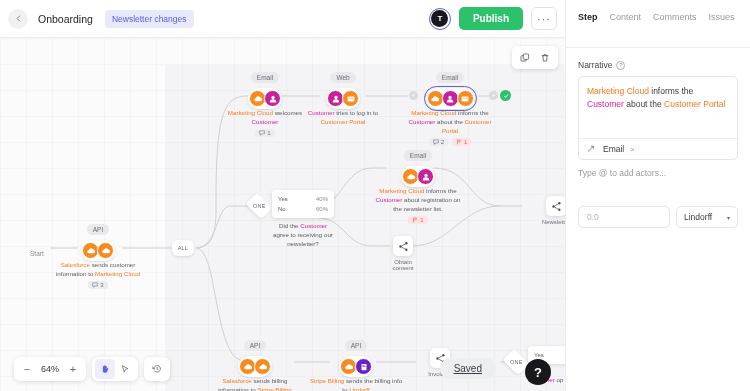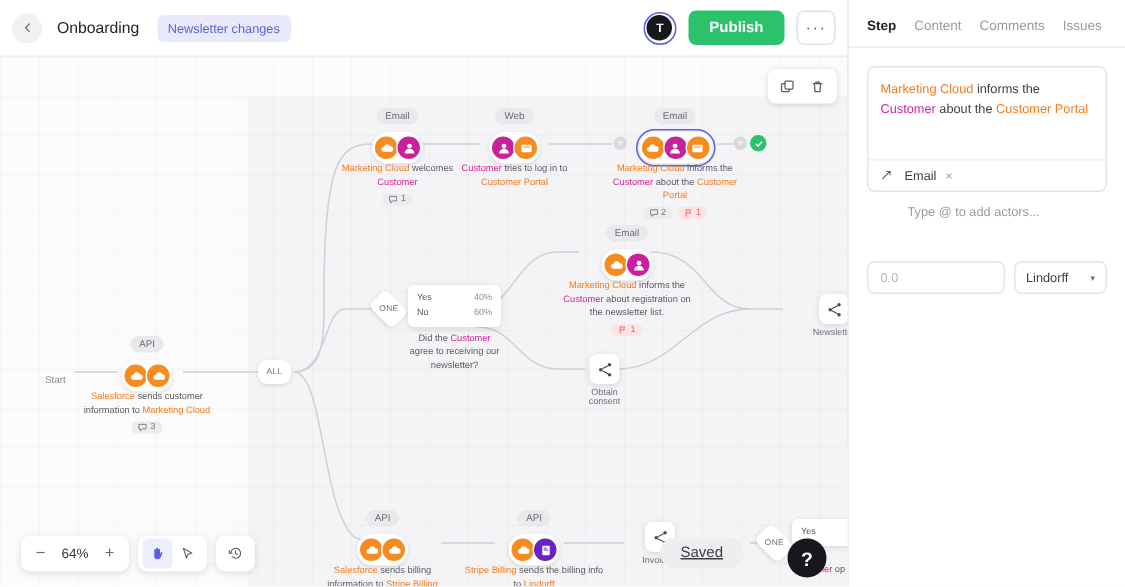--- a/index.html
+++ b/index.html
@@ -182,21 +182,21 @@
     width: 26px; height: 26px; border-radius: 50%; background: #17171c;
     color: #fff; font-size: 13px; font-weight: bold;
     display: flex; align-items: center; justify-content: center; cursor: pointer;
   }
 
   
   .right-pane {
     width: 185px; height: 391px; border-left: 1px solid #ececf0;
     background: #fff; position: relative;
   }
-  .tabs { display: flex; gap: 12px; padding: 12px 12px 0 12px; border-bottom: 1px solid #ececf0; }
+  .tabs { display: flex; gap: 12px; padding: 12px 12px 16px 12px; border-bottom: 1px solid #ececf0; }
   .tab { font-size: 9px; color: #9a9aa3; padding-bottom: 9px; cursor: pointer; }
   .tab.active { color: #24242b; font-weight: bold; }
   .sect { padding: 12px 12px 0 12px; }
   .field-label {
     font-size: 8.5px; color: #46464f; display: flex; align-items: center; gap: 4px; margin-bottom: 6px;
   }
   .q-icon {
     width: 9px; height: 9px; border-radius: 50%; border: 1px solid #b4b4bd;
     color: #8d8d96; font-size: 6px; display: inline-flex;
     align-items: center; justify-content: center;
@@ -205,21 +205,21 @@
     border: 1px solid #e4e4ea; border-radius: 5px; min-height: 84px;
     display: flex; flex-direction: column;
   }
   .narrative-text { padding: 8px; font-size: 8.5px; line-height: 1.5; color: #3b3b44; flex: 1; }
   .actor-row {
     border-top: 1px solid #ededf2; padding: 5px 8px;
     display: flex; align-items: center; gap: 6px;
   }
   .actor-chip { font-size: 8.5px; color: #3b3b44; }
   .actor-x { color: #9a9aa3; font-size: 8px; cursor: pointer; }
-  .hint { font-size: 8.5px; color: #9a9aa3; margin-top: 8px; margin-left: 27px; }
+  .hint { font-size: 8.5px; color: #9a9aa3; margin-top: 8px; }
   .dur-row { display: flex; gap: 6px; margin-top: 16px; }
   .dur-input {
     flex: 1; border: 1px solid #e4e4ea; border-radius: 5px;
     height: 22px; font-size: 8.5px; color: #b1b1ba; padding: 0 8px;
     display: flex; align-items: center;
   }
   .dur-select {
     width: 62px; border: 1px solid #e4e4ea; border-radius: 5px; height: 22px;
     font-size: 8.5px; color: #3b3b44; padding: 0 7px;
     display: flex; align-items: center; justify-content: space-between; cursor: pointer;
@@ -607,20 +607,24 @@
 
   <div class="right-pane">
     <div class="tabs">
       <div class="tab active">Step</div>
       <div class="tab">Content</div>
       <div class="tab">Comments</div>
       <div class="tab">Issues</div>
     </div>
 
     <div class="sect">
+      <div class="field-label">
+        <span>Narrative</span>
+        <span class="q-icon">?</span>
+      </div>
       <div class="narrative-box">
         <div class="narrative-text" id="narrative-text"><span class="a-orange">Marketing Cloud</span><span> informs the </span><span class="a-magenta">Customer</span><span> about the </span><span class="a-orange">Customer Portal</span></div>
         <div class="actor-row">
           <svg viewBox="0 0 14 14" width="10" height="10">
             <path d="M2.5 9.5 L8.5 3.5 M6 3.2h3v3" fill="none" stroke="#5a5a63" stroke-width="1" stroke-linecap="round"></path>
             <path d="M1.6 10.6l1.6-.6-1-1z" fill="#5a5a63"></path>
           </svg>
           <span class="actor-chip">Email</span>
           <span class="actor-x">×</span>
         </div>

